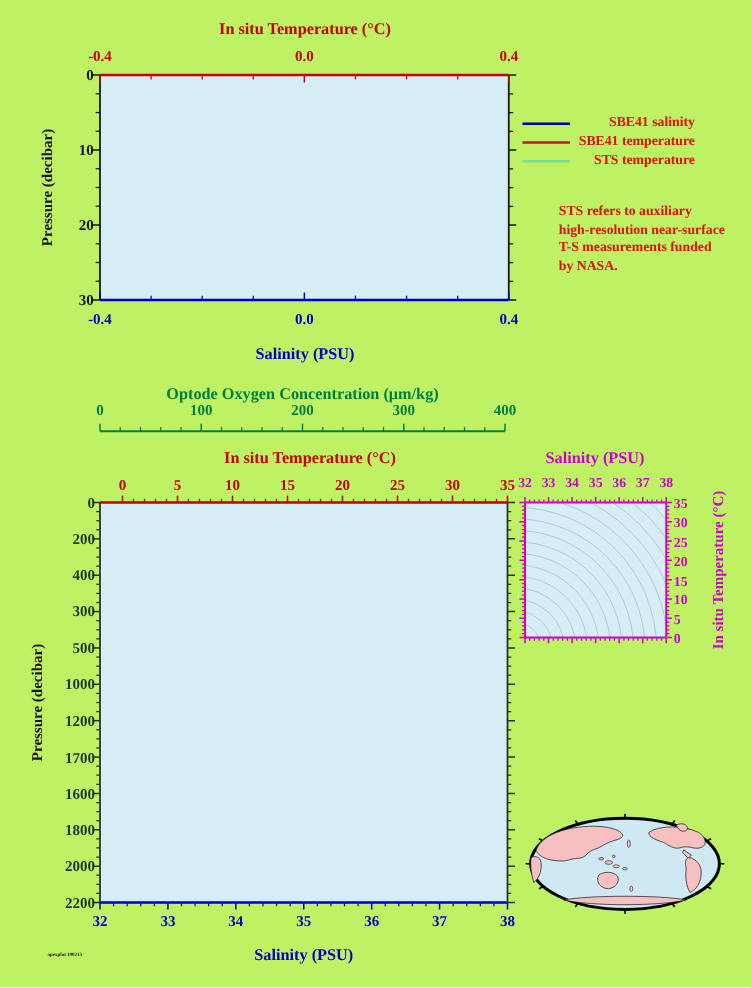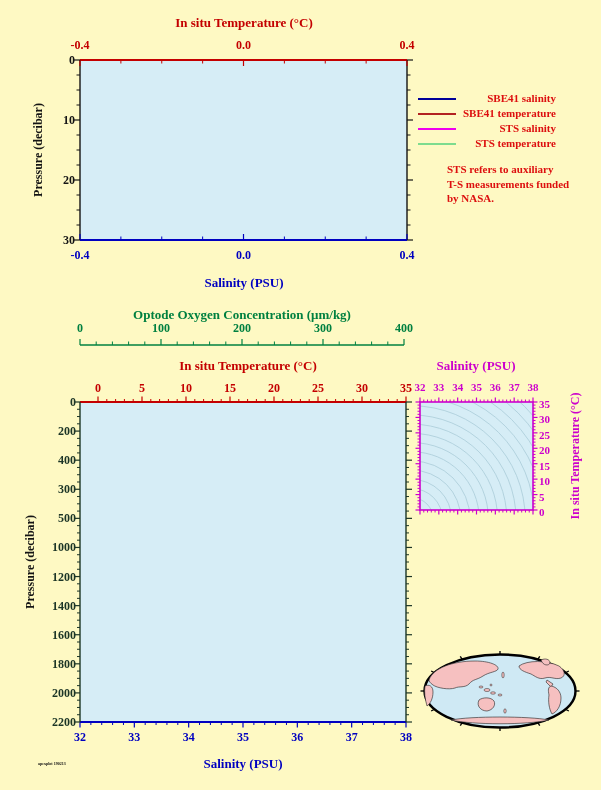--- a/index.html
+++ b/index.html
@@ -1,20 +1,20 @@
 <!DOCTYPE html>
 <html><head>
 <meta charset="utf-8">
 <style>
   :root{
     --red:#c40000; --blue:#0000c0; --green:#008040; --magenta:#cc00cc;
     --dark:#141414; --dark2:#1c3526; --noteRed:#dd0f0f; --fill:#d6edf6;
   }
   html,body{margin:0;padding:0;background:#fff;}
-  .canvas{position:relative;width:601px;height:790px;background:#fef9c3;overflow:hidden;
+  .canvas{position:relative;width:601px;height:790px;background:#bef264;overflow:hidden;
           font-family:"Liberation Serif","DejaVu Serif",serif;}
   svg{position:absolute;left:0;top:0;}
   .lbl{position:absolute;font-weight:bold;font-size:12px;white-space:nowrap;line-height:1;}
   .sm{font-size:11px;}
   .red{color:var(--red);} .blue{color:var(--blue);} .green{color:var(--green);}
   .magenta{color:var(--magenta);} .dark{color:var(--dark);} .dark2{color:var(--dark2);}
   .t{position:absolute;font-weight:bold;font-size:13px;white-space:nowrap;transform:translateX(-50%);}
   .rot{position:absolute;font-weight:bold;font-size:12px;white-space:nowrap;
        transform:translate(-50%,-50%) rotate(-90deg);}
   #legend{position:absolute;left:418px;top:91px;}
@@ -466,30 +466,27 @@
   <div id="legend">
       <div class="leg-row">
         <span class="leg-line" style="border-top-color: rgb(0, 0, 153);"></span>
         <span class="leg-txt">SBE41 salinity</span>
       </div>
       <div class="leg-row">
         <span class="leg-line" style="border-top-color: rgb(178, 34, 34);"></span>
         <span class="leg-txt">SBE41 temperature</span>
       </div>
       <div class="leg-row">
-        <span class="leg-line" style="border-top-color: rgb(238, 0, 238);"></span>
-        <span class="leg-txt">STS salinity</span>
-      </div>
-      <div class="leg-row">
         <span class="leg-line" style="border-top-color: rgb(125, 220, 142);"></span>
         <span class="leg-txt">STS temperature</span>
       </div>
     </div>
   <div id="note">
       <div>STS refers to auxiliary</div>
+      <div>high-resolution near-surface</div>
       <div>T-S measurements funded</div>
       <div>by NASA.</div>
     </div>
 
   <div class="t green" style="left:242px;top:307px">Optode Oxygen Concentration (μm/kg)</div>
 
   <div class="t red" style="left:248px;top:358px">In situ Temperature (°C)</div>
   <div class="rot dark" style="left:30px;top:562px">Pressure (decibar)</div>
   <div class="t blue" style="left:243px;top:756px">Salinity (PSU)</div>
 
@@ -527,21 +524,21 @@
       <span class="lbl blue" style="left: 297.333px; top: 737px; transform: translate(-50%, -50%);">36</span>
       <span class="lbl blue" style="left: 351.667px; top: 737px; transform: translate(-50%, -50%);">37</span>
       <span class="lbl blue" style="left: 406px; top: 737px; transform: translate(-50%, -50%);">38</span>
       <span class="lbl dark2" style="left: 76px; top: 402px; transform: translate(-100%, -50%);">0</span>
       <span class="lbl dark2" style="left: 76px; top: 431.091px; transform: translate(-100%, -50%);">200</span>
       <span class="lbl dark2" style="left: 76px; top: 460.182px; transform: translate(-100%, -50%);">400</span>
       <span class="lbl dark2" style="left: 76px; top: 489.273px; transform: translate(-100%, -50%);">300</span>
       <span class="lbl dark2" style="left: 76px; top: 518.364px; transform: translate(-100%, -50%);">500</span>
       <span class="lbl dark2" style="left: 76px; top: 547.455px; transform: translate(-100%, -50%);">1000</span>
       <span class="lbl dark2" style="left: 76px; top: 576.545px; transform: translate(-100%, -50%);">1200</span>
-      <span class="lbl dark2" style="left: 76px; top: 605.636px; transform: translate(-100%, -50%);">1400</span>
+      <span class="lbl dark2" style="left: 76px; top: 605.636px; transform: translate(-100%, -50%);">1700</span>
       <span class="lbl dark2" style="left: 76px; top: 634.727px; transform: translate(-100%, -50%);">1600</span>
       <span class="lbl dark2" style="left: 76px; top: 663.818px; transform: translate(-100%, -50%); text-align: center;">1800</span>
       <span class="lbl dark2" style="left: 76px; top: 692.909px; transform: translate(-100%, -50%);">2000</span>
       <span class="lbl dark2" style="left: 76px; top: 722px; transform: translate(-100%, -50%);">2200</span>
       <span class="lbl magenta sm" style="left: 420px; top: 387px; transform: translate(-50%, -50%);">32</span>
       <span class="lbl magenta sm" style="left: 438.833px; top: 387px; transform: translate(-50%, -50%);">33</span>
       <span class="lbl magenta sm" style="left: 457.667px; top: 387px; transform: translate(-50%, -50%);">34</span>
       <span class="lbl magenta sm" style="left: 476.5px; top: 387px; transform: translate(-50%, -50%);">35</span>
       <span class="lbl magenta sm" style="left: 495.333px; top: 387px; transform: translate(-50%, -50%);">36</span>
       <span class="lbl magenta sm" style="left: 514.167px; top: 387px; transform: translate(-50%, -50%);">37</span>

